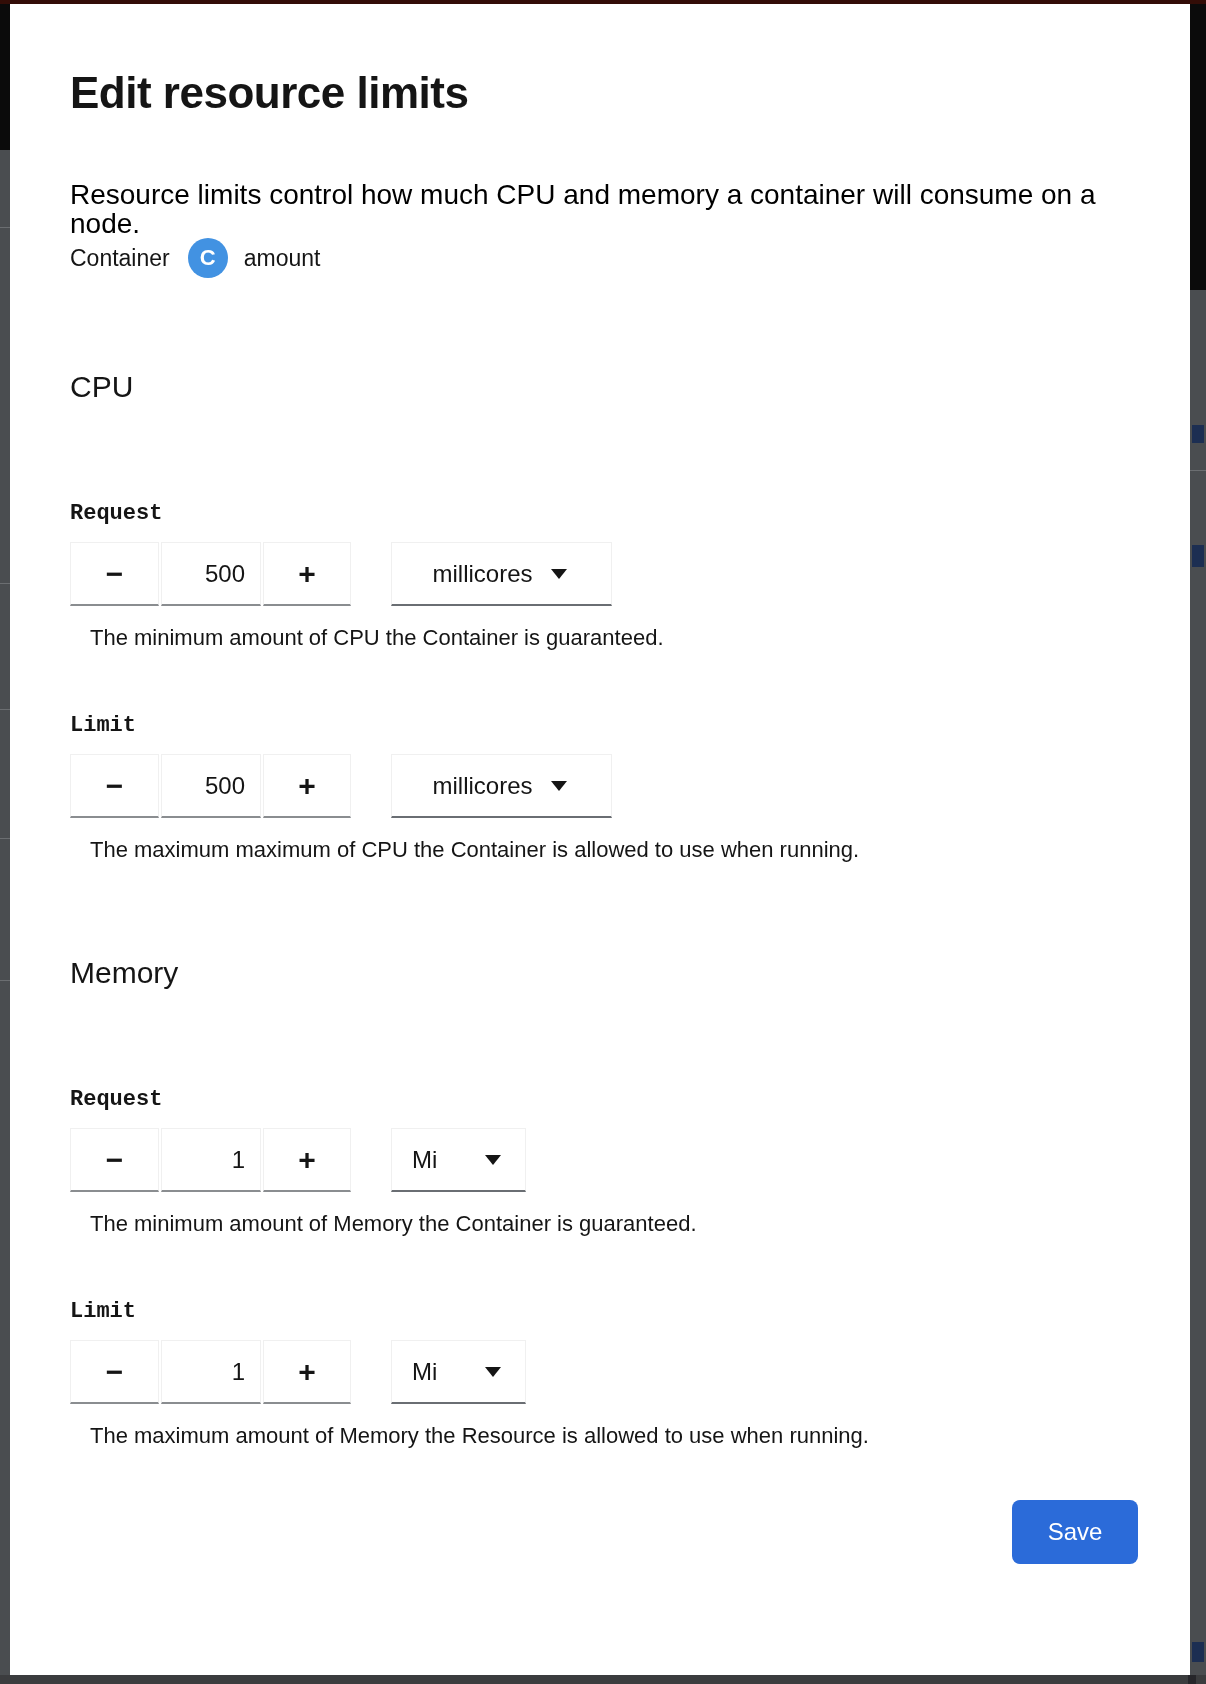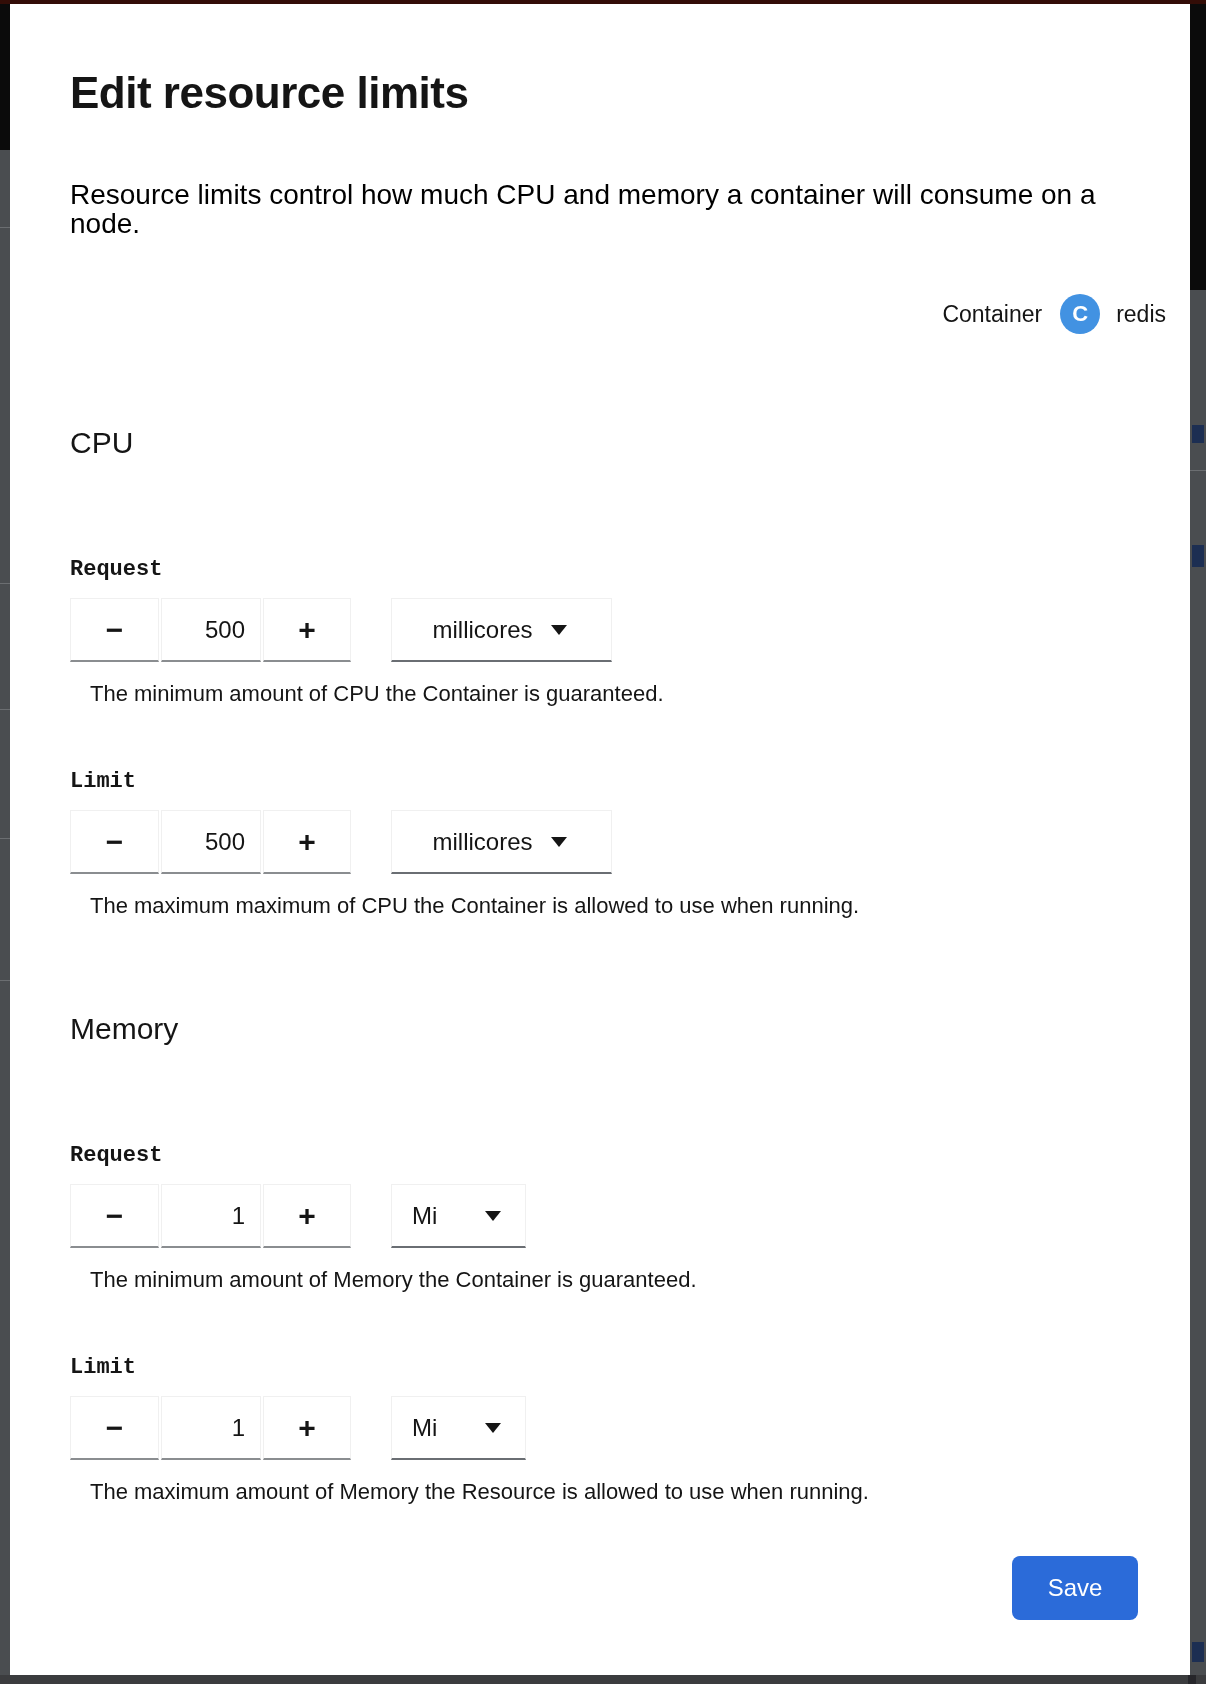--- a/index.html
+++ b/index.html
@@ -18,28 +18,28 @@
   .right-strip .hl{position:absolute;left:0;width:100%;height:1px;background:#6b6e71;}
   .right-strip .navy{position:absolute;left:2px;width:12px;background:#1c2e52;}
   .bottom-bar{position:absolute;bottom:0;left:0;width:100%;height:9px;background:#3b3c3e;}
   .bottom-bar .notch{position:absolute;right:10px;top:0;width:8px;height:9px;background:#26262a;}
 
   
   .modal{
     position:absolute;left:10px;top:4px;right:16px;bottom:9px;
     background:#fff;display:flex;flex-direction:column;overflow:hidden;
   }
-  .modal-body{padding:0 24px 0 60px;}
+  .modal-body{padding:0 36px 0 60px;}
   .modal-title{
     margin-top:64px;font-size:44px;line-height:50px;font-weight:700;
     letter-spacing:-0.5px;color:#151515;
   }
   .modal-desc{margin-top:62px;font-size:28px;line-height:29px;color:#000000;}
 
-  .container-row{margin-top:56px;display:flex;align-items:center;font-size:23px;justify-content:flex-end;}
+  .container-row{display:flex;align-items:center;font-size:23px;}
   .container-row .badge{
     width:40px;height:40px;border-radius:50%;background:#4292e2;color:#fff;
     display:flex;align-items:center;justify-content:center;
     font-size:22px;font-weight:700;margin:0 16px 0 18px;
   }
 
   .section-heading{font-size:30px;line-height:34px;font-weight:400;color:#151515;}
   .heading-cpu{margin-top:92px;}
   .heading-memory{margin-top:92px;}
 
@@ -128,21 +128,21 @@
   <div class="modal">
     <div class="modal-body">
 
       <div class="modal-title">Edit resource limits</div>
 
       <div class="modal-desc">Resource limits control how much CPU and memory a container will consume on a node.</div>
 
       <div class="container-row">
         <span>Container</span>
         <span class="badge">C</span>
-        <span>redis</span>
+        <span>amount</span>
       </div>
 
       <div class="section-heading heading-cpu">CPU</div>
 
       <div class="field-label fl-sp-big">Request</div>
       <div class="control-row">
         <div class="stepper">
           <button class="step-cell step-btn">−</button>
           <div class="step-cell num-wrap">
             <input class="num-input" value="500" style="">

